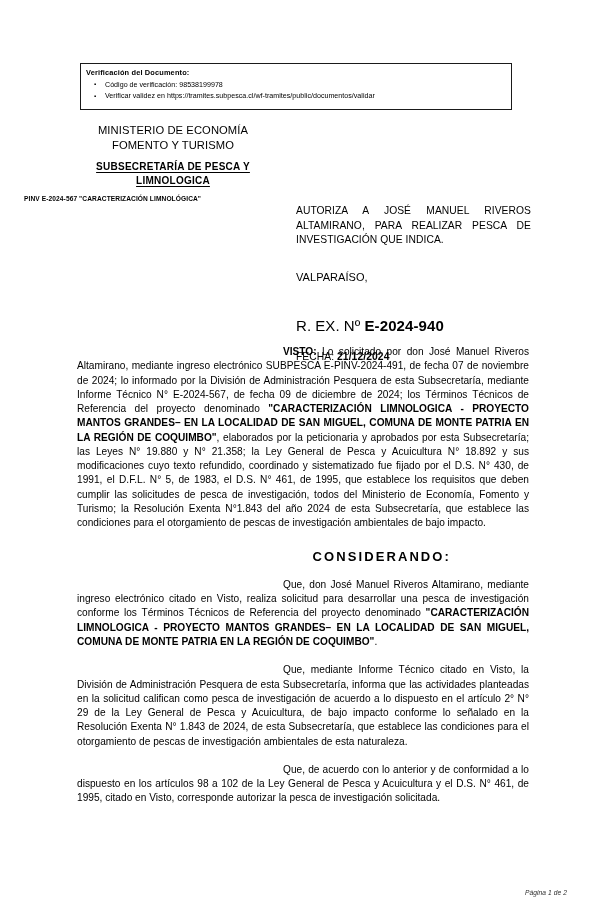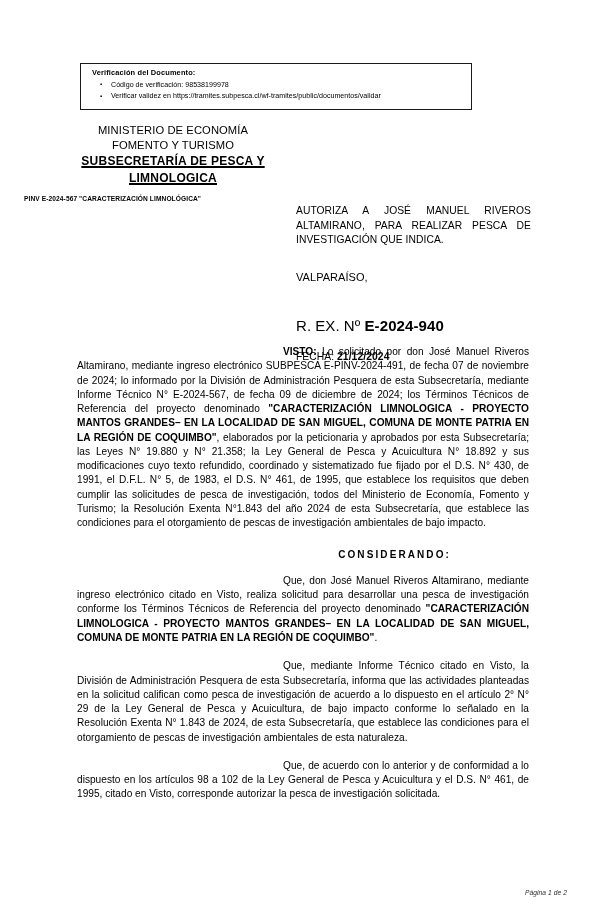--- a/index.html
+++ b/index.html
@@ -21,24 +21,24 @@
     position: absolute;
     inset: 0;
     background: #ffffff;
   }
 
   
   .verif-box {
     position: absolute;
     left: 80px;
     top: 63px;
-    width: 392px;
+    width: 432px;
     box-sizing: border-box;
     border: 1.3px solid #1a1a1a;
-    padding: 5px 6px 6px 8px;
+    padding: 5px 6px 6px 2px;
     background: #ffffff;
   }
   .verif-title {
     font-size: 7.4px;
     font-weight: bold;
     letter-spacing: 0.15px;
     margin: 0 0 2px 3px;
     line-height: 1.2;
   }
   .verif-list {
@@ -68,25 +68,25 @@
     top: 123px;
     width: 258px;
     text-align: center;
   }
   .lh-line {
     font-size: 11.2px;
     line-height: 1.36;
     letter-spacing: 0.1px;
   }
   .lh-sub {
-    font-size: 12px;
+    font-size: 10px;
     font-weight: bold;
     line-height: 1.35;
     letter-spacing: 0.25px;
-    text-decoration: underline;
+    margin-top: 7px;
   }
   .lh-sub span {
     text-decoration: underline;
     text-underline-offset: 1.5px;
   }
 
   .ref-line {
     position: absolute;
     left: 24px;
     top: 195px;
@@ -145,21 +145,21 @@
     margin: 0;
     letter-spacing: 0.01px;
   }
   .para b { font-weight: bold; }
   .indent { display: inline-block; width: 206px; }
   .indent-sm { display: inline-block; width: 206px; }
   .gap-1 { margin-top: 13.5px; }
   .gap-2 { margin-top: 14px; }
 
   .considerando {
-    font-size: 10px;
+    font-size: 13px;
     font-weight: bold;
     letter-spacing: 2.1px;
     text-align: right;
     padding-right: 78px;
     margin-top: 19px;
   }
 
   
   .footer {
     position: absolute;

